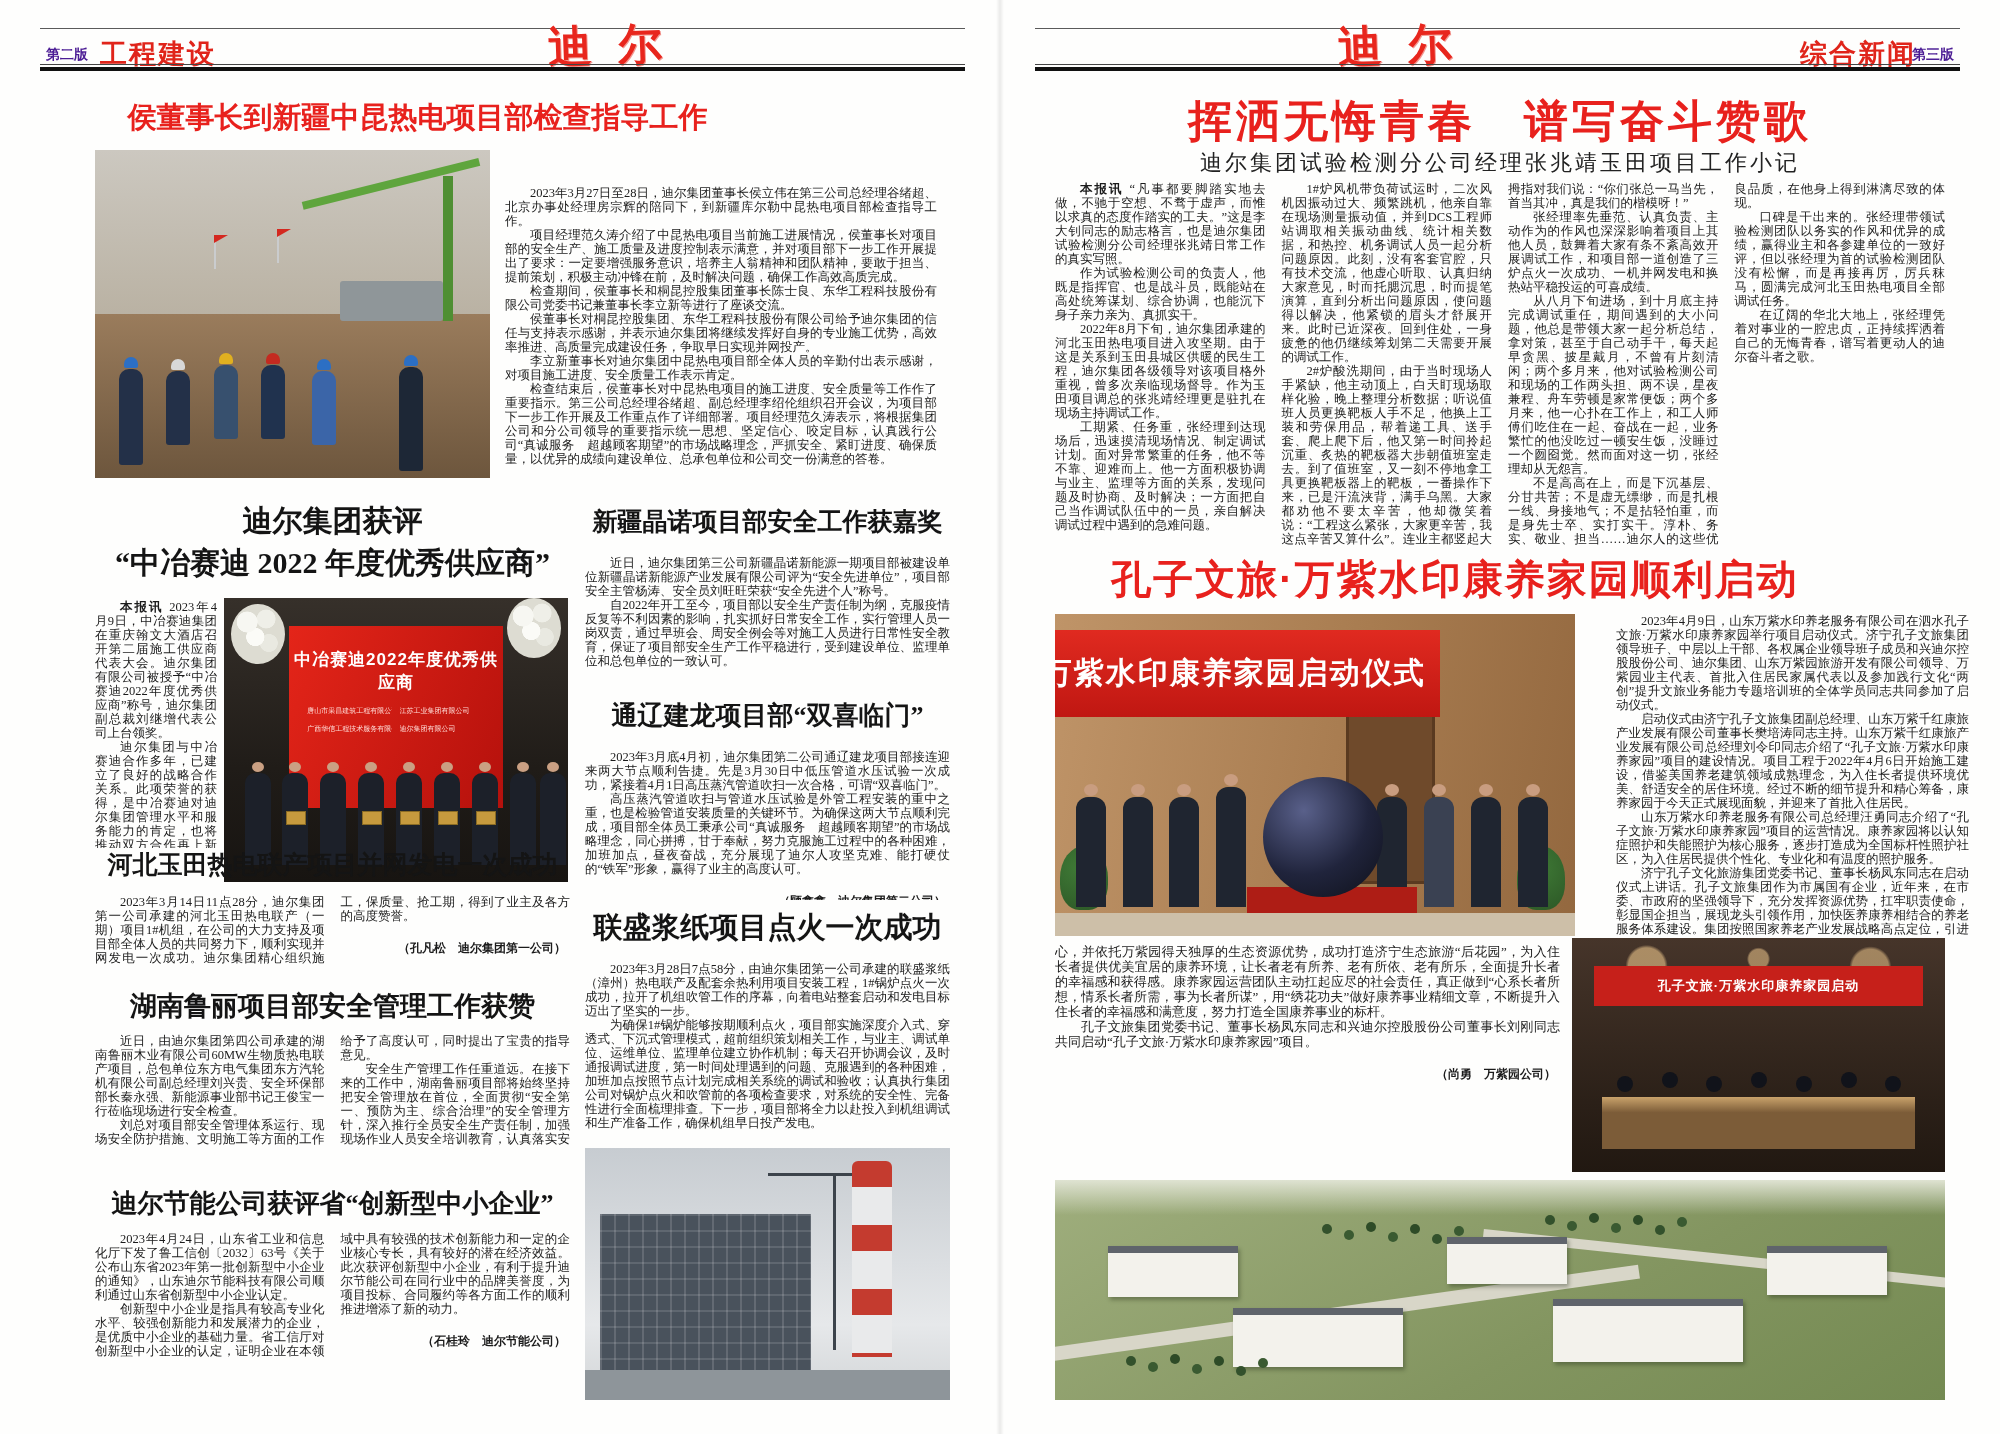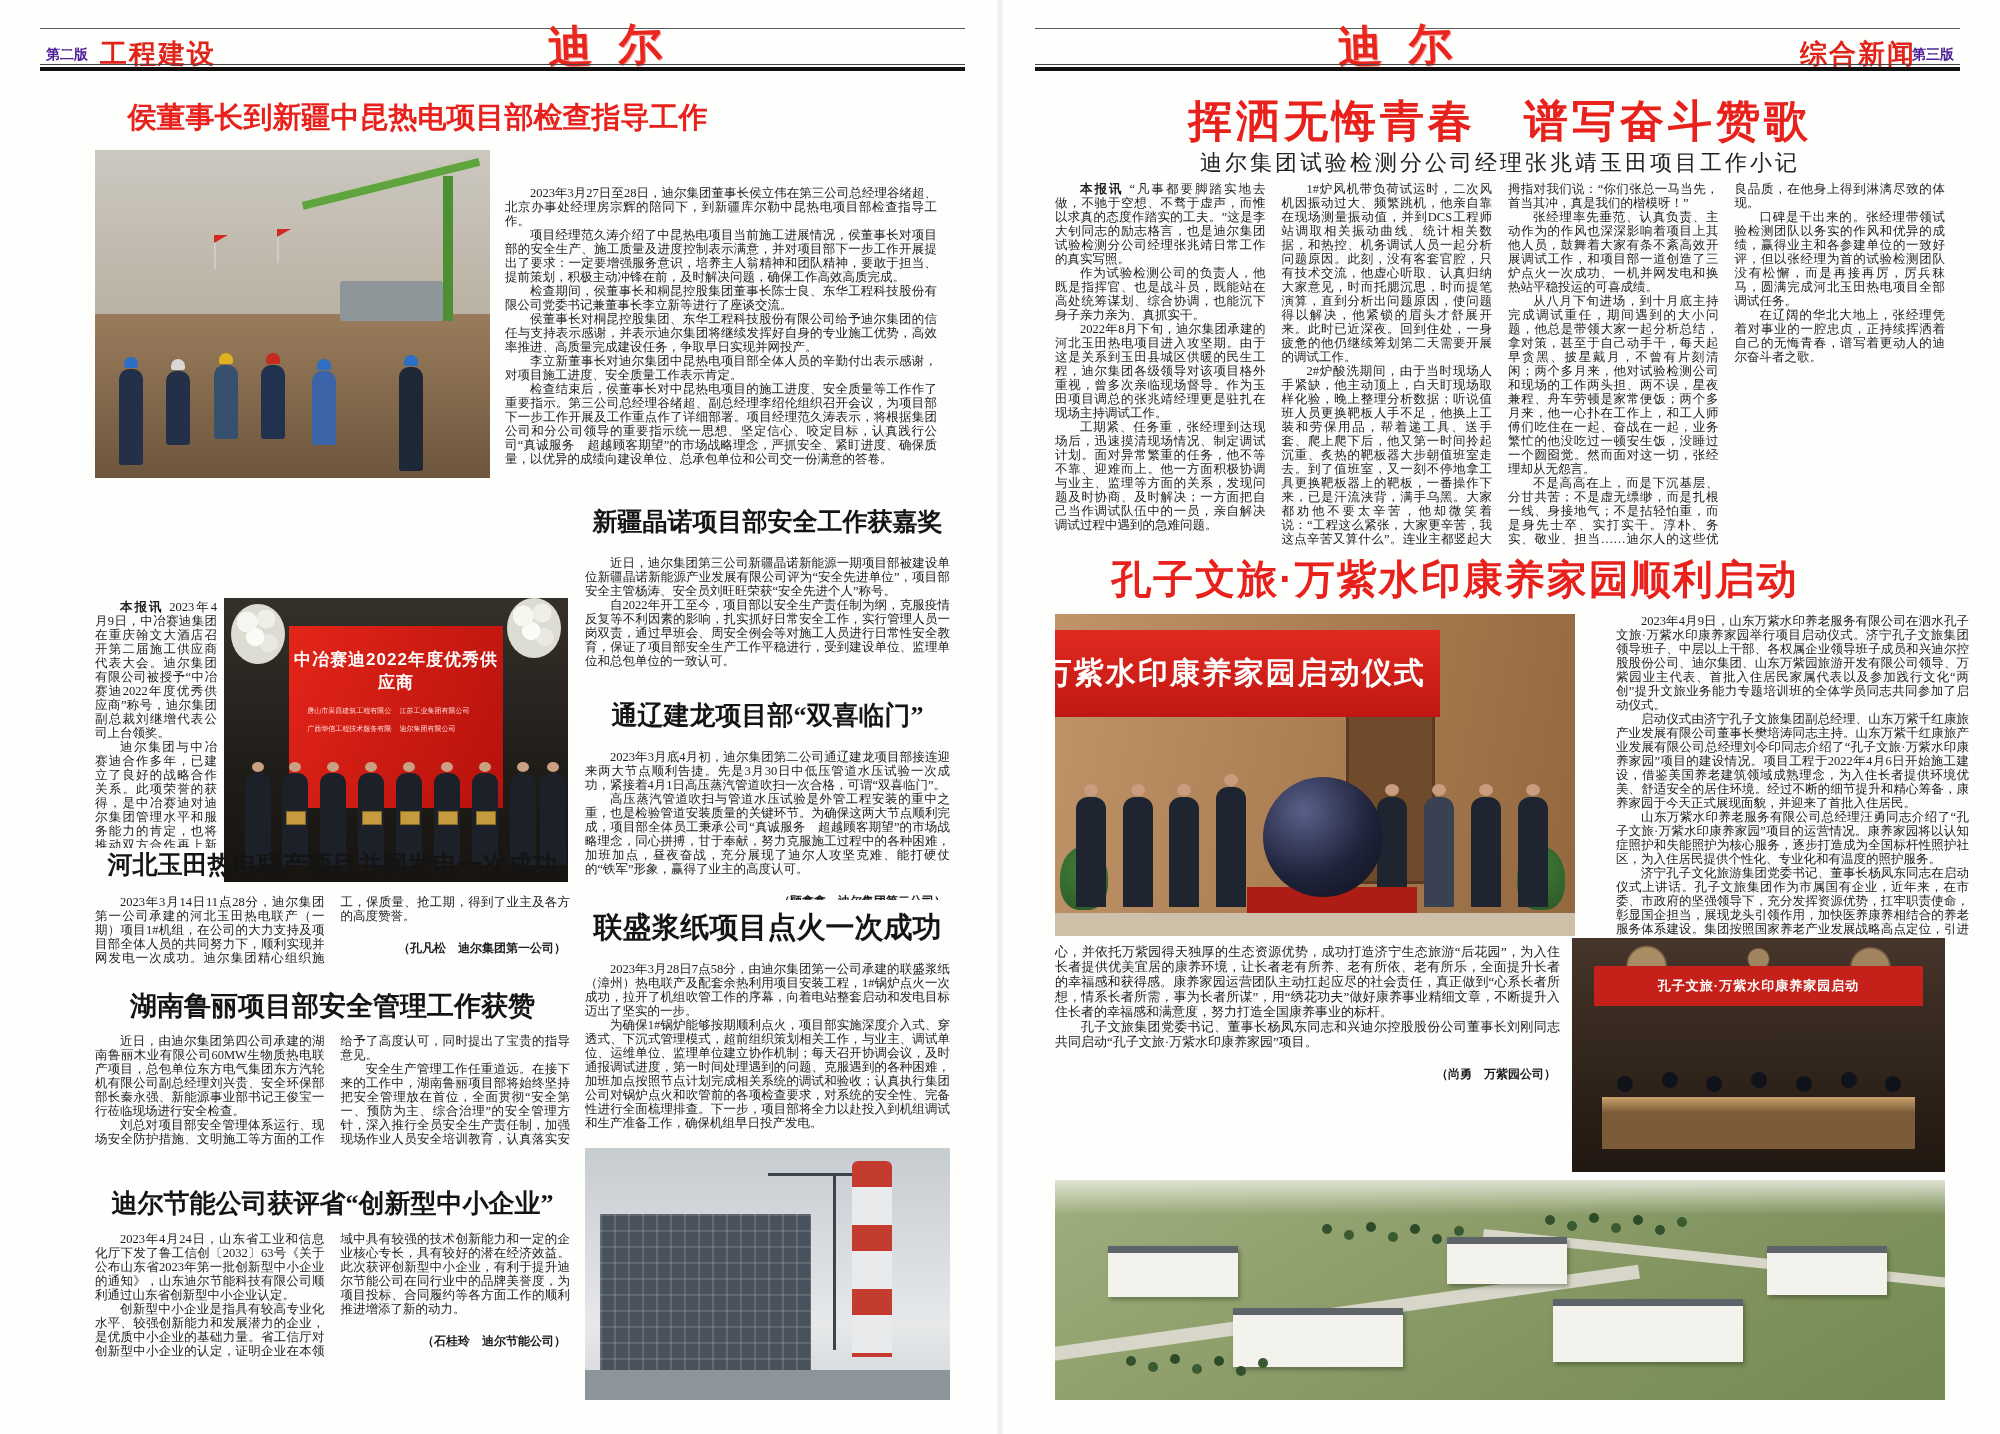--- a/index.html
+++ b/index.html
@@ -138,20 +138,24 @@
     <div class="fig" style="left:42%;bottom:12%;--h:#c42a20;background:#20324e;"></div>
     <div class="fig" style="left:55%;bottom:10%;--h:#2c6fc4;background:#3b65a8;"></div>
     <div class="fig" style="left:77%;bottom:2%;--h:#2c6fc4;height:104px;background:#1d2736;"></div>
   </div>
 
   <div class="abs body-text" style="left:505px;top:186px;width:432px;height:292px;">
     <div class="plist" style="display:contents;"><p class="para">2023年3月27日至28日，迪尔集团董事长侯立伟在第三公司总经理谷绪超、北京办事处经理房宗辉的陪同下，到新疆库尔勒中昆热电项目部检查指导工作。</p><p class="para">项目经理范久涛介绍了中昆热电项目当前施工进展情况，侯董事长对项目部的安全生产、施工质量及进度控制表示满意，并对项目部下一步工作开展提出了要求：一定要增强服务意识，培养主人翁精神和团队精神，要敢于担当、提前策划，积极主动冲锋在前，及时解决问题，确保工作高效高质完成。</p><p class="para">检查期间，侯董事长和桐昆控股集团董事长陈士良、东华工程科技股份有限公司党委书记兼董事长李立新等进行了座谈交流。</p><p class="para">侯董事长对桐昆控股集团、东华工程科技股份有限公司给予迪尔集团的信任与支持表示感谢，并表示迪尔集团将继续发挥好自身的专业施工优势，高效率推进、高质量完成建设任务，争取早日实现并网投产。</p><p class="para">李立新董事长对迪尔集团中昆热电项目部全体人员的辛勤付出表示感谢，对项目施工进度、安全质量工作表示肯定。</p><p class="para">检查结束后，侯董事长对中昆热电项目的施工进度、安全质量等工作作了重要指示。第三公司总经理谷绪超、副总经理李绍伦组织召开会议，为项目部下一步工作开展及工作重点作了详细部署。项目经理范久涛表示，将根据集团公司和分公司领导的重要指示统一思想、坚定信心、咬定目标，认真践行公司“真诚服务　超越顾客期望”的市场战略理念，严抓安全、紧盯进度、确保质量，以优异的成绩向建设单位、总承包单位和公司交一份满意的答卷。</p></div>
     <span class="sig">（谢咸森　迪尔集团第三公司）</span>
   </div>
 
+  <div class="abs hl-black" style="left:95px;top:500px;width:475px;font-size:30px;line-height:42px;">
+    <div>迪尔集团获评</div>
+    <div>“中冶赛迪 2022 年度优秀供应商”</div>
+  </div>
   <div class="abs body-text" style="left:95px;top:600px;width:122px;height:248px;">
     <p class="para"><b class="lead">本报讯</b><span>2023年4月9日，中冶赛迪集团在重庆翰文大酒店召开第二届施工供应商代表大会。迪尔集团有限公司被授予“中冶赛迪2022年度优秀供应商”称号，迪尔集团副总裁刘继增代表公司上台领奖。</span></p>
     <div class="plist" style="display:contents;"><p class="para">迪尔集团与中冶赛迪合作多年，已建立了良好的战略合作关系。此项荣誉的获得，是中冶赛迪对迪尔集团管理水平和服务能力的肯定，也将推动双方合作再上新台阶。</p></div>
   </div>
   <div class="photo" style="left:224px;top:598px;width:344px;height:284px;">
     <div class="layer hall"></div>
     <div class="flowercluster" style="left:2%;top:2%;"></div>
     <div class="flowercluster" style="right:2%;top:0;"></div>
     <div class="layer screen">
       <div class="screen-title">中冶赛迪2022年度优秀供应商</div>

